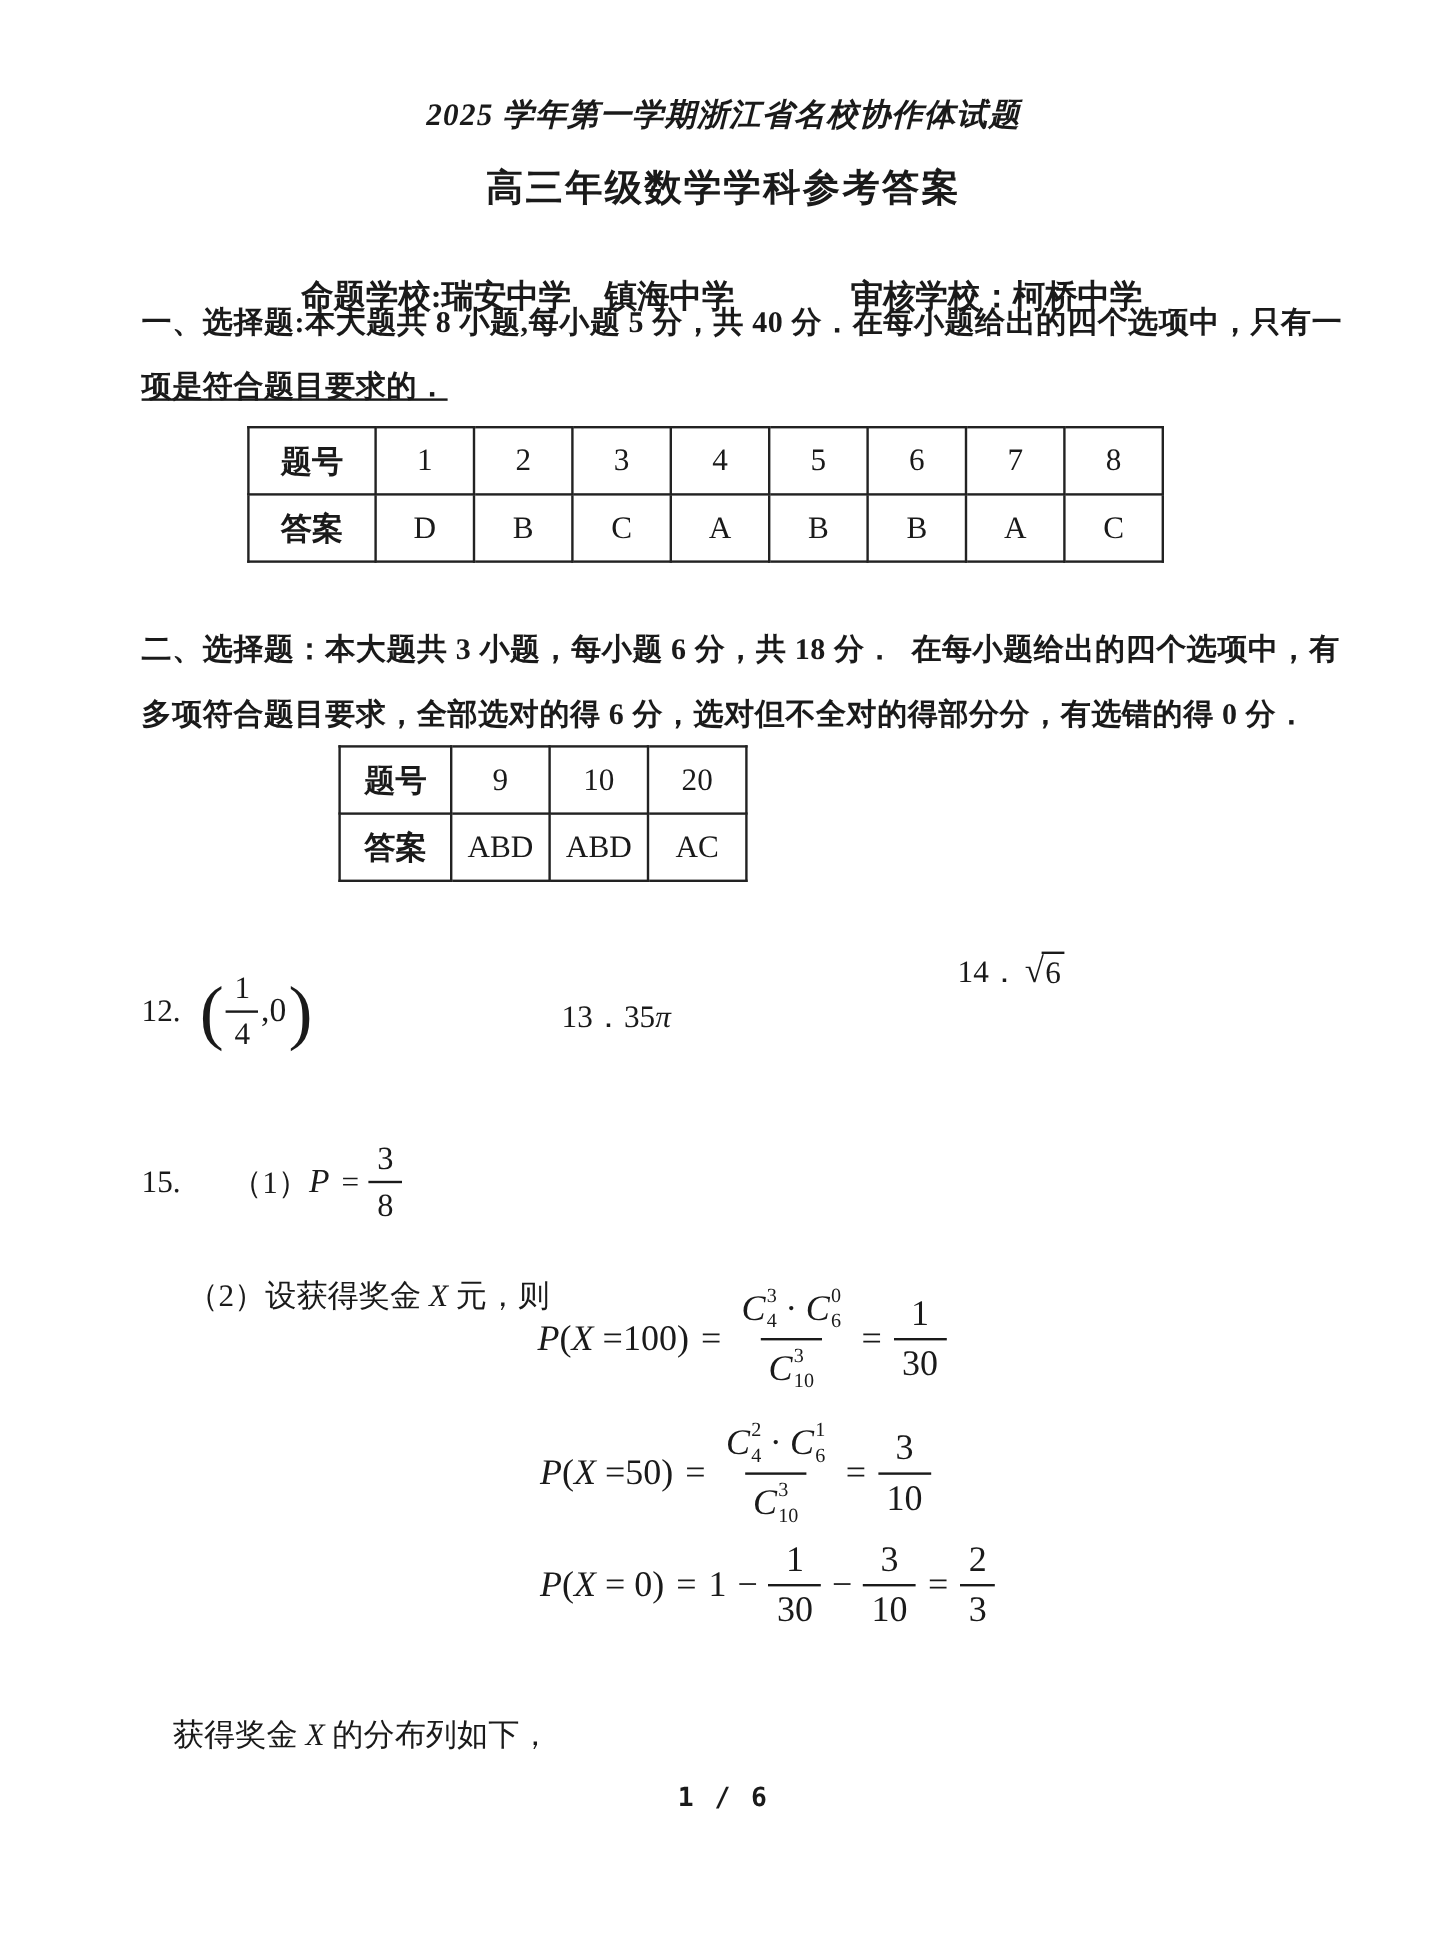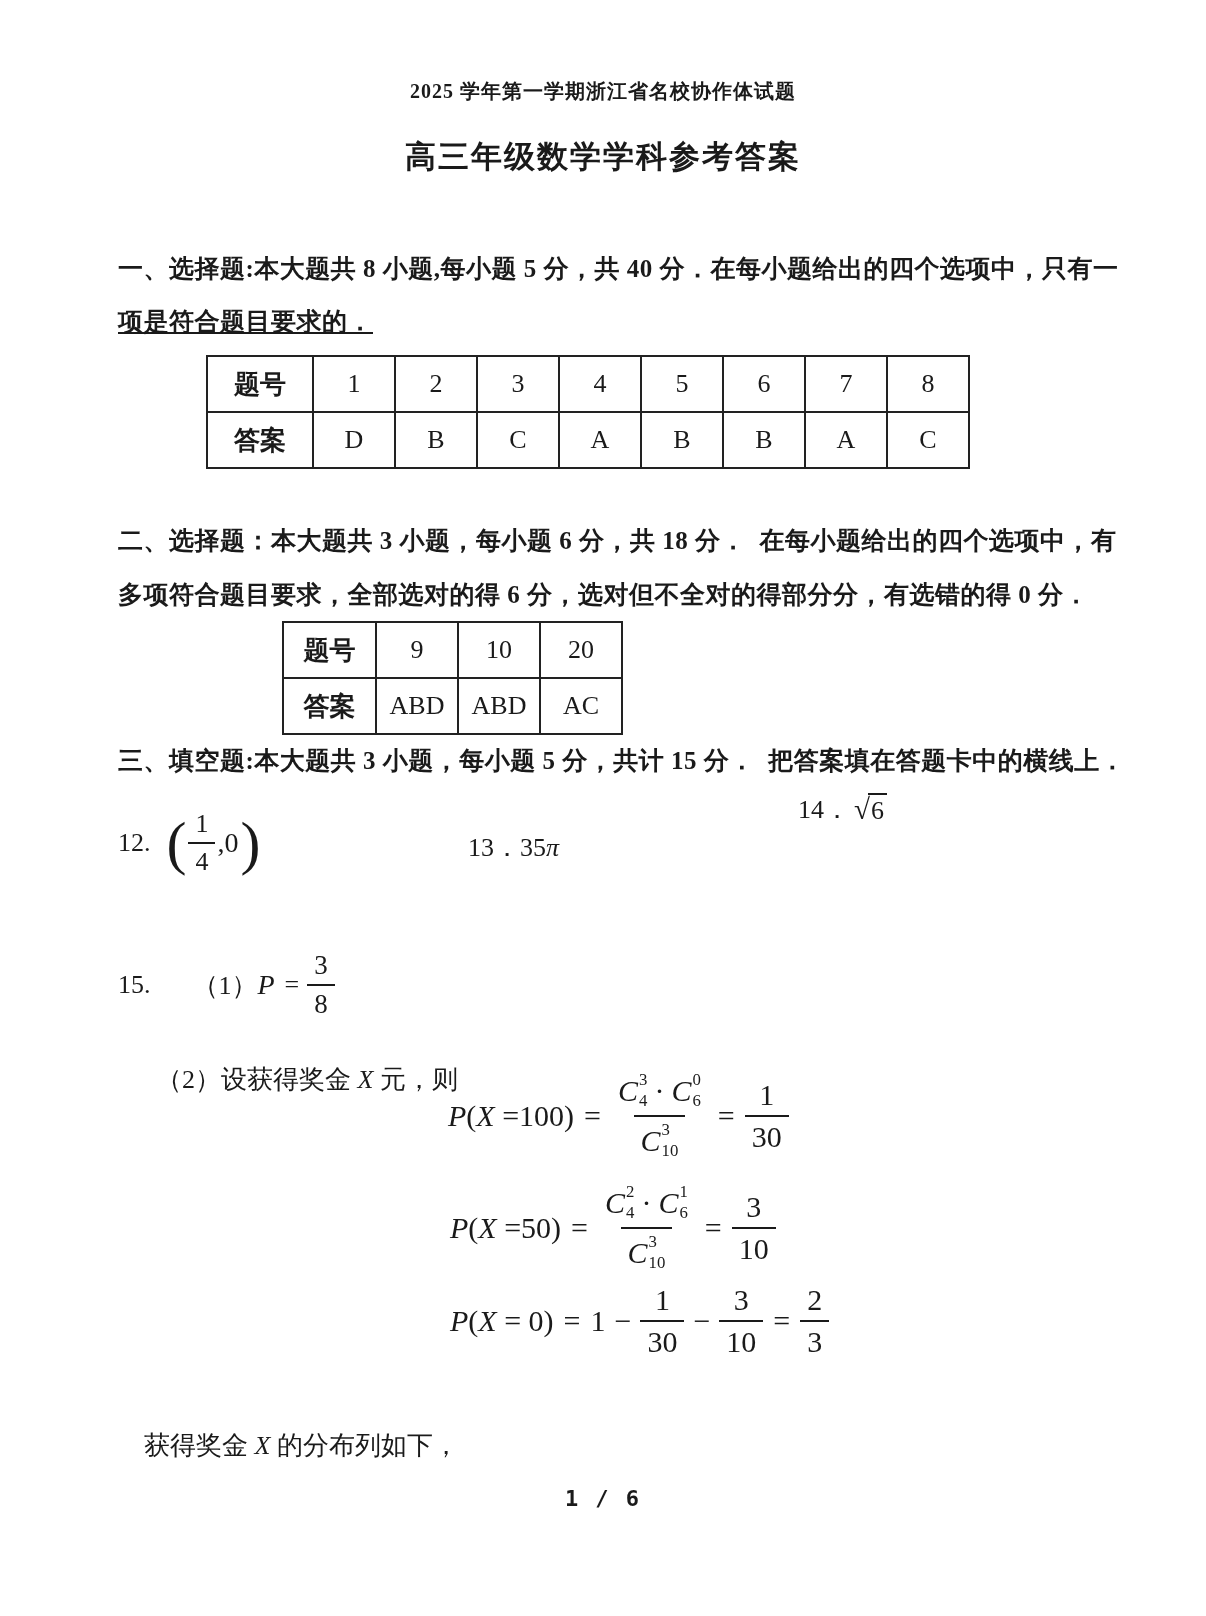--- a/index.html
+++ b/index.html
@@ -13,21 +13,21 @@
     color: #1a1a1a;
     font-family: "Liberation Serif", serif;
     overflow: hidden;
   }
   .abs { position: absolute; }
   .pre { white-space: pre; }
   .center { left: 0; width: 100%; text-align: center; }
   .bold { font-weight: 700; }
   .it { font-style: italic; }
 
-  .doc-title   { top: 78px;  font-size: 20px; letter-spacing: 1px; }
+  .doc-title   { top: 78px;  font-size: 26px; letter-spacing: 1px; font-style: italic; }
   .doc-subtitle{ top: 136px; font-size: 31px; letter-spacing: 2px; }
   .schools     { top: 198px; left: 224px; font-size: 27px; white-space: pre; }
   .schools .gap1 { margin-left: 28px; }
   .schools .gap2 { margin-left: 97px; }
 
   .sec-line { font-size: 25px; font-weight: 700; white-space: pre; letter-spacing: 0.5px; }
 
   table.answers { border-collapse: collapse; table-layout: fixed; padding-left: 20px; }
   table.answers td {
     border: 2px solid #222;
@@ -76,20 +76,23 @@
 
   .page-num { font-family: "DejaVu Sans Mono", monospace; font-weight: 700; font-size: 22px; letter-spacing: 2px; }
 </style>
 </head>
 <body>
 
 <div class="page">
 
   <div class="abs center bold doc-title">2025 学年第一学期浙江省名校协作体试题</div>
   <div class="abs center bold doc-subtitle">高三年级数学学科参考答案</div>
+  <div class="abs bold schools">
+    <span>命题学校:瑞安中学</span><span class="gap1">镇海中学</span><span class="gap2">审核学校：柯桥中学</span>
+  </div>
 
   <div class="abs sec-line" style="top:252px; left:118px;">一、选择题:本大题共 8 小题,每小题 5 分，共 40 分．在每小题给出的四个选项中，只有一</div>
   <div class="abs sec-line" style="top:305px; left:118px;text-decoration:underline;">项是符合题目要求的．</div>
 
   <table class="answers abs" style="top:355px; left:206px;">
     <tbody>
         <tr>
       <td class="lbl" style="width:106px;">题号</td>
       <td style="width:82px;">1</td>
       <td style="width:82px;">2</td>
@@ -127,21 +130,20 @@
     </tr>
     <tr>
       <td class="lbl">答案</td>
       <td>ABD</td>
       <td>ABD</td>
       <td>AC</td>
     </tr>
   </tbody>
     </table>
 
-  <div class="abs sec-line" style="top:744px; left:118px;">三、填空题:本大题共 3 小题，每小题 5 分，共计 15 分．  把答案填在答题卡中的横线上．</div>
 
   <div class="abs fill-row" style="top:800px; left:118px; height:86px;">
     <span>12.</span>
     <span class="bigparen" style="margin-left:16px;">(</span>
     <span class="frac q12-frac">
       <span class="fnum">1</span>
       <span class="fden">4</span>
     </span>
     <span class="q12-tail">,0</span>
     <span class="bigparen">)</span>

